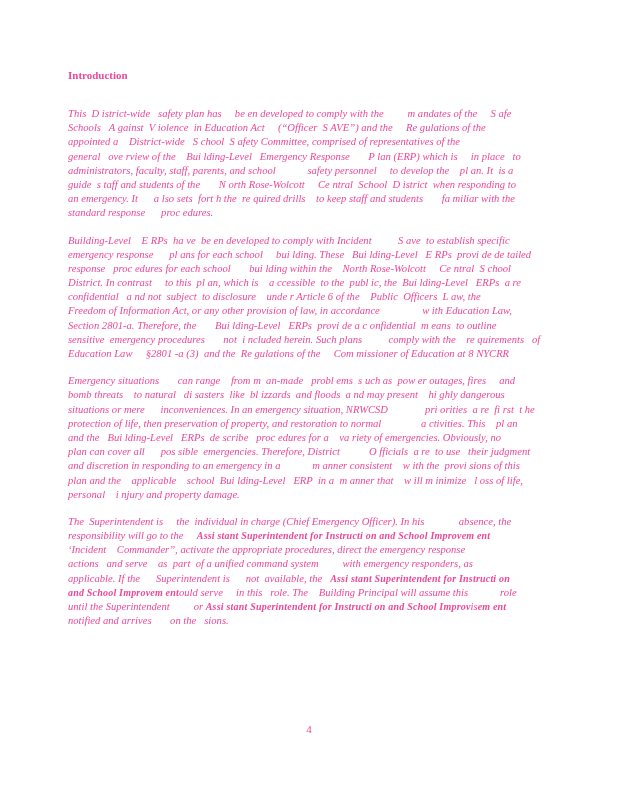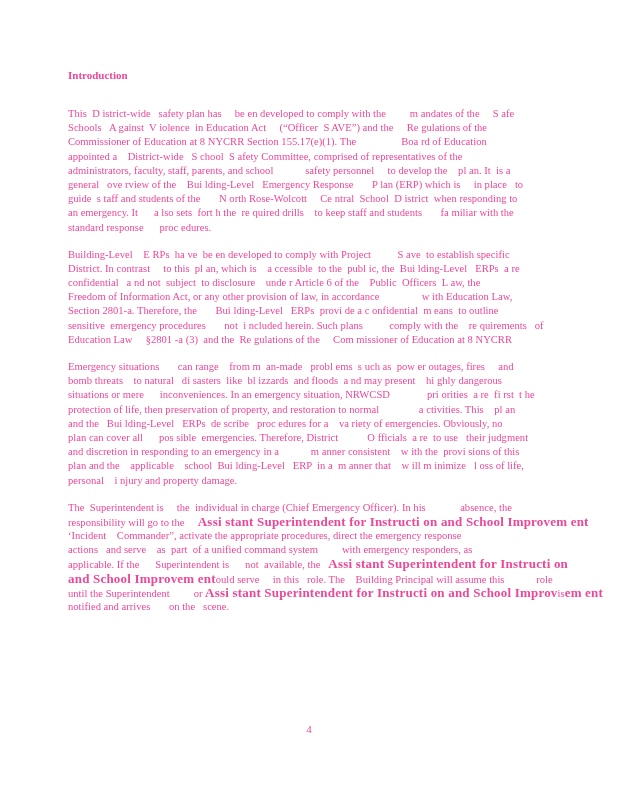--- a/index.html
+++ b/index.html
@@ -25,30 +25,31 @@
     white-space: pre;
   }
   .doc-body {
     position: absolute;
     left: 68px;
     top: 107px;
     width: 505px;
   }
   .para {
     margin: 0 0 13px 0;
+    font-style: italic;
   }
   .line {
     white-space: pre;
     font-size: 10.6px;
     line-height: 14.2px;
     height: 14.2px;
   }
   .bold-seg {
     font-weight: bold;
-    font-size: 13px;
+    font-size: 10px;
     letter-spacing: 0.2px;
   }
   .page-number {
     position: absolute;
     left: 0;
     top: 723px;
     width: 100%;
     text-align: center;
     font-size: 11px;
   }
@@ -56,30 +57,31 @@
 </head>
 <body>
 
 <div class="page">
   <div class="heading">Introduction</div>
 
   <div class="doc-body">
       <div class="para">
         <div class="line"><span>This  D istrict-wide   safety plan has     be en developed to comply with the         m andates of the     S afe</span></div>
         <div class="line"><span>Schools   A gainst  V iolence  in Education Act     (“Officer  S AVE”) and the     Re gulations of the</span></div>
-        <div class="line"><span>Commissioner of Education at 8 NYCRR Section 155.17(e)(1). The                 Boa rd of Education</span></div>
         <div class="line"><span>appointed a    District-wide   S chool  S afety Committee, comprised of representatives of the</span></div>
+        <div class="line"><span>general   ove rview of the    Bui lding-Level   Emergency Response       P lan (ERP) which is     in place   to</span></div>
         <div class="line"><span>administrators, faculty, staff, parents, and school            safety personnel     to develop the    pl an. It  is a</span></div>
-        <div class="line"><span>general   ove rview of the    Bui lding-Level   Emergency Response       P lan (ERP) which is     in place   to</span></div>
         <div class="line"><span>guide  s taff and students of the       N orth Rose-Wolcott     Ce ntral  School  D istrict  when responding to</span></div>
         <div class="line"><span>an emergency. It      a lso sets  fort h the  re quired drills    to keep staff and students       fa miliar with the</span></div>
         <div class="line"><span>standard response      proc edures.</span></div>
       </div>
       <div class="para">
-        <div class="line"><span>Building-Level    E RPs  ha ve  be en developed to comply with Project          S ave  to establish specific</span></div>
+        <div class="line"><span>Building-Level    E RPs  ha ve  be en developed to comply with Incident          S ave  to establish specific</span></div>
+        <div class="line"><span>emergency response      pl ans for each school     bui lding. These   Bui lding-Level   E RPs  provi de de tailed</span></div>
+        <div class="line"><span>response   proc edures for each school       bui lding within the    North Rose-Wolcott     Ce ntral  S chool</span></div>
         <div class="line"><span>District. In contrast     to this  pl an, which is    a ccessible  to the  publ ic, the  Bui lding-Level   ERPs  a re</span></div>
         <div class="line"><span>confidential   a nd not  subject  to disclosure    unde r Article 6 of the    Public  Officers  L aw, the</span></div>
         <div class="line"><span>Freedom of Information Act, or any other provision of law, in accordance                w ith Education Law,</span></div>
         <div class="line"><span>Section 2801-a. Therefore, the       Bui lding-Level   ERPs  provi de a c onfidential  m eans  to outline</span></div>
         <div class="line"><span>sensitive  emergency procedures       not  i ncluded herein. Such plans          comply with the    re quirements   of</span></div>
         <div class="line"><span>Education Law     §2801 -a (3)  and the  Re gulations of the     Com missioner of Education at 8 NYCRR</span></div>
       </div>
       <div class="para">
         <div class="line"><span>Emergency situations       can range    from m  an-made   probl ems  s uch as  pow er outages, fires     and</span></div>
         <div class="line"><span>bomb threats    to natural   di sasters  like  bl izzards  and floods  a nd may present    hi ghly dangerous</span></div>
@@ -92,18 +94,18 @@
         <div class="line"><span>personal    i njury and property damage.</span></div>
       </div>
       <div class="para">
         <div class="line"><span>The  Superintendent is     the  individual in charge (Chief Emergency Officer). In his             absence, the</span></div>
         <div class="line"><span>responsibility will go to the     </span><span class="bold-seg">Assi stant Superintendent for Instructi on and School Improvem ent</span></div>
         <div class="line"><span>‘Incident    Commander”, activate the appropriate procedures, direct the emergency response</span></div>
         <div class="line"><span>actions   and serve    as  part  of a unified command system         with emergency responders, as</span></div>
         <div class="line"><span>applicable. If the      Superintendent is      not  available, the   </span><span class="bold-seg">Assi stant Superintendent for Instructi on</span></div>
         <div class="line"><span class="bold-seg">and School Improvem ent</span><span>ould serve     in this   role. The    Building Principal will assume this            role</span></div>
         <div class="line"><span>until the Superintendent         or </span><span class="bold-seg">Assi stant Superintendent for Instructi on and School Improv</span><span>is</span><span class="bold-seg">em ent</span></div>
-        <div class="line"><span>notified and arrives       on the   scene.</span></div>
+        <div class="line"><span>notified and arrives       on the   sions.</span></div>
       </div>
     </div>
 
   <div class="page-number">4</div>
 </div>
 
 </body></html>

